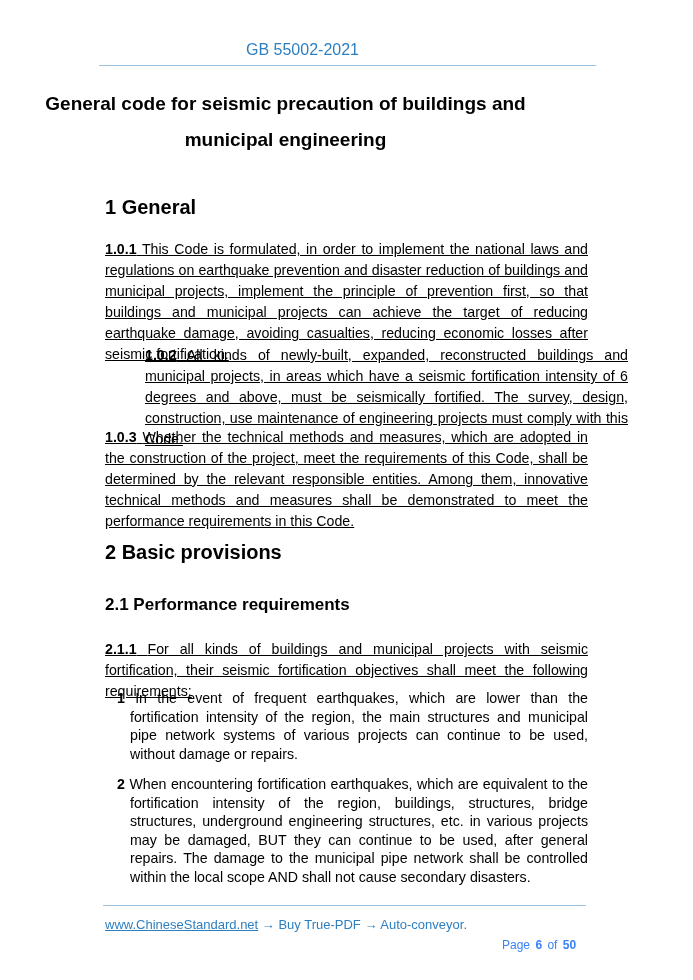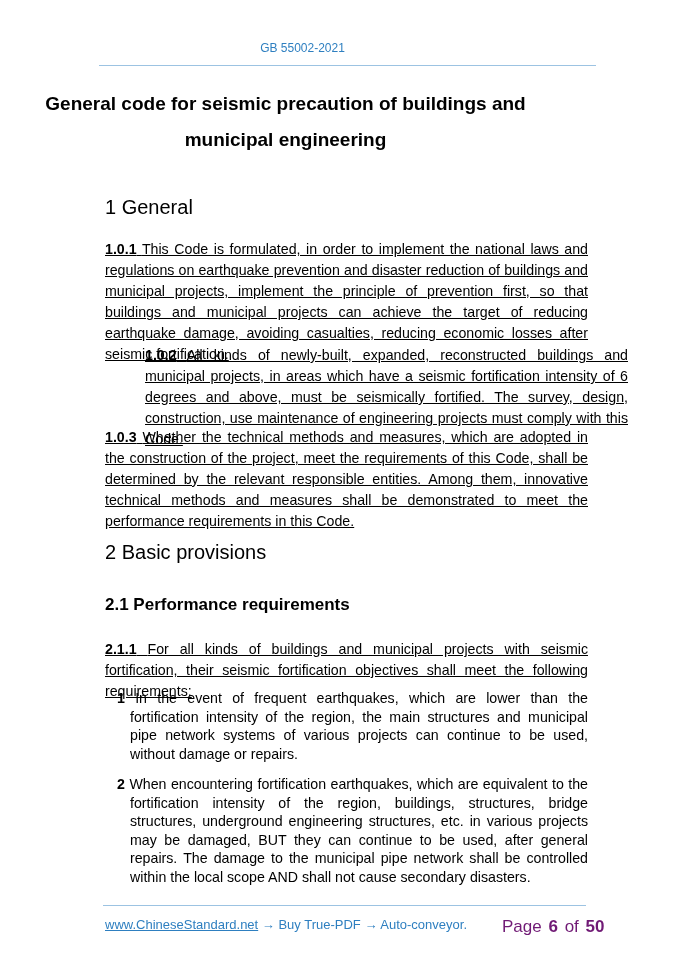--- a/index.html
+++ b/index.html
@@ -2,44 +2,44 @@
 <html><head>
 <meta charset="utf-8">
 <style>
   html, body { margin: 0; padding: 0; background: #ffffff; }
   body {
     width: 693px; height: 980px; position: relative; overflow: hidden;
     font-family: "Liberation Sans", sans-serif; color: #000;
   }
   .header-title {
     position: absolute; top: 41px; left: 0; width: 605px; text-align: center;
-    font-size: 12px; color: #2e7fc0;
+    font-size: 16px; color: #2e7fc0;
   }
   .header-rule {
     position: absolute; top: 65px; left: 99px; width: 497px; height: 1px;
     background: #9cc3e2;
   }
   .doc-title {
     position: absolute; top: 86px; left: 0; width: 571px; text-align: center;
     font-size: 19px; font-weight: bold; line-height: 36px;
   }
-  .h1 { font-size: 20px; font-weight: normal; position: absolute; left: 105px; }
+  .h1 { font-size: 20px; font-weight: bold; position: absolute; left: 105px; }
   .h2 { font-size: 17px; font-weight: bold; position: absolute; left: 105px; }
   .para { position: absolute; left: 105px; width: 483px; text-align: justify; font-size: 14.2px; line-height: 21px; text-decoration: underline; }
   .para b { font-weight: bold; }
   .item { position: absolute; left: 117px; width: 471px; text-align: justify; font-size: 14.2px; line-height: 18.6px; padding-left: 13px; text-indent: -13px; box-sizing: border-box; }
   .footer-rule {
     position: absolute; top: 905px; left: 103px; width: 483px; height: 1px; background: #9cc3e2;
   }
   .footer-left {
     position: absolute; top: 917px; left: 105px; font-size: 13px; color: #2e7fc0; text-align: right;
   }
   .footer-left a { color: #2e7fc0; text-decoration: underline; }
   .footer-right {
-    position: absolute; top: 917px; left: 502px; font-size: 17px; color: #701a75; word-spacing: 2px;
+    position: absolute; top: 938px; left: 502px; font-size: 12px; color: #3b82f6; word-spacing: 2px;
   }
   .footer-right b { font-weight: bold; }
 </style>
 </head>
 <body>
 
 <div class="header-title">GB 55002-2021</div>
 <div class="header-rule"></div>
 
 <div class="doc-title">

